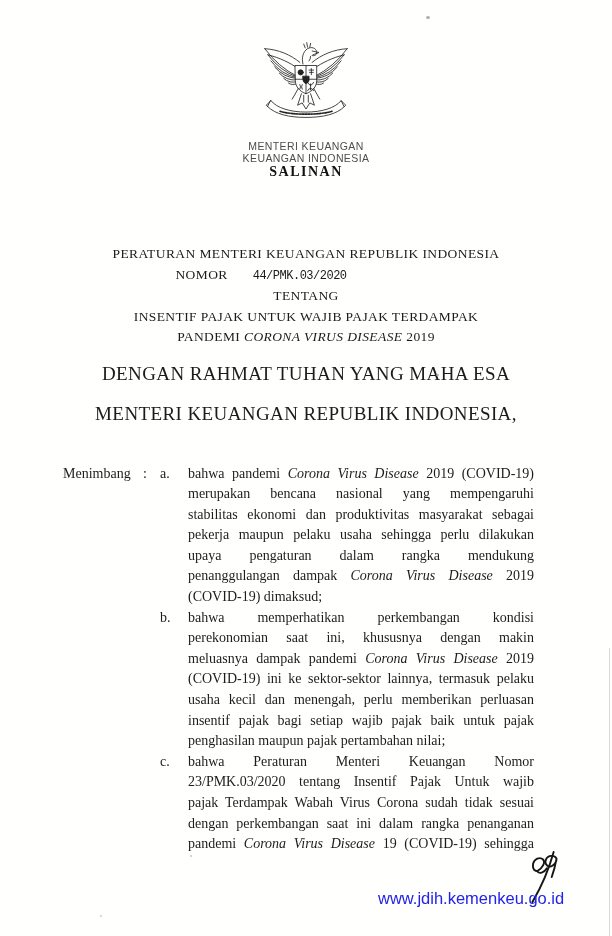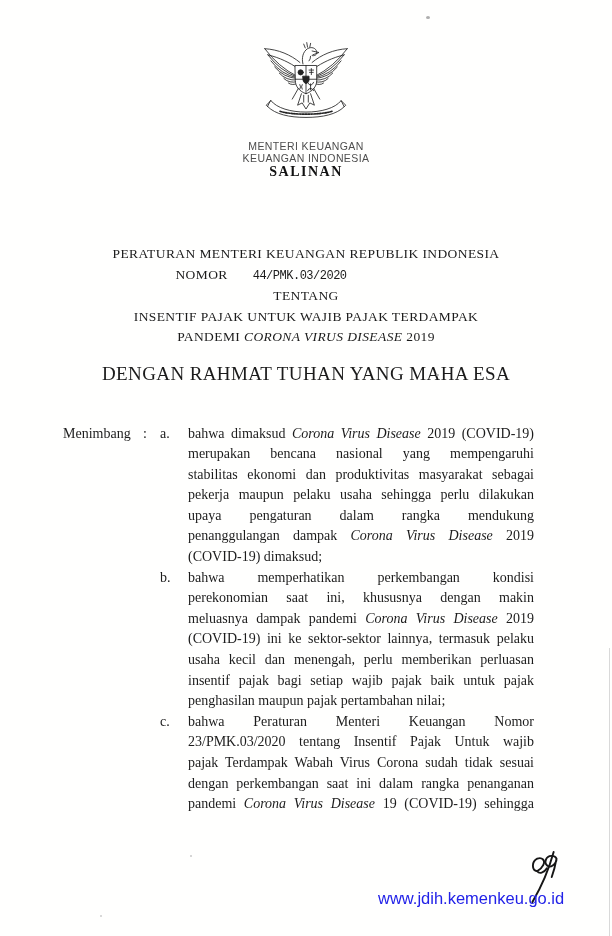--- a/index.html
+++ b/index.html
@@ -144,28 +144,29 @@
     <div class="nomor-line">
       <span>NOMOR</span>
       <span class="nomor-value">44/PMK.03/2020</span>
     </div>
     <div>TENTANG</div>
     <div>INSENTIF PAJAK UNTUK WAJIB PAJAK TERDAMPAK</div>
     <div><span>PANDEMI </span><span class="it">CORONA VIRUS DISEASE</span><span> 2019</span></div>
   </div>
 
   <div class="preamble-1">DENGAN RAHMAT TUHAN YANG MAHA ESA</div>
+  <div class="preamble-2">MENTERI KEUANGAN REPUBLIK INDONESIA,</div>
 
   <div class="considerations">
     <div class="consider-row">
       <div class="c-label">Menimbang</div>
       <div class="c-colon">:</div>
       <div class="c-letter">a.</div>
       <div class="c-text">
-          <div class="line fill"><span>bahwa dimaksud </span><span class="it">Corona Virus Disease</span><span> 2019 (COVID-19)</span></div>
+          <div class="line fill"><span>bahwa pandemi </span><span class="it">Corona Virus Disease</span><span> 2019 (COVID-19)</span></div>
           <div class="line fill"><span>merupakan bencana nasional yang mempengaruhi</span></div>
           <div class="line fill"><span>stabilitas ekonomi dan produktivitas masyarakat sebagai</span></div>
           <div class="line fill"><span>pekerja maupun pelaku usaha sehingga perlu dilakukan</span></div>
           <div class="line fill"><span>upaya pengaturan dalam rangka mendukung</span></div>
           <div class="line fill"><span>penanggulangan dampak </span><span class="it">Corona Virus Disease</span><span> 2019</span></div>
           <div class="line"><span>(COVID-19) dimaksud;</span></div>
         </div>
     </div>
     <div class="consider-row">
       <div class="c-label"></div>

